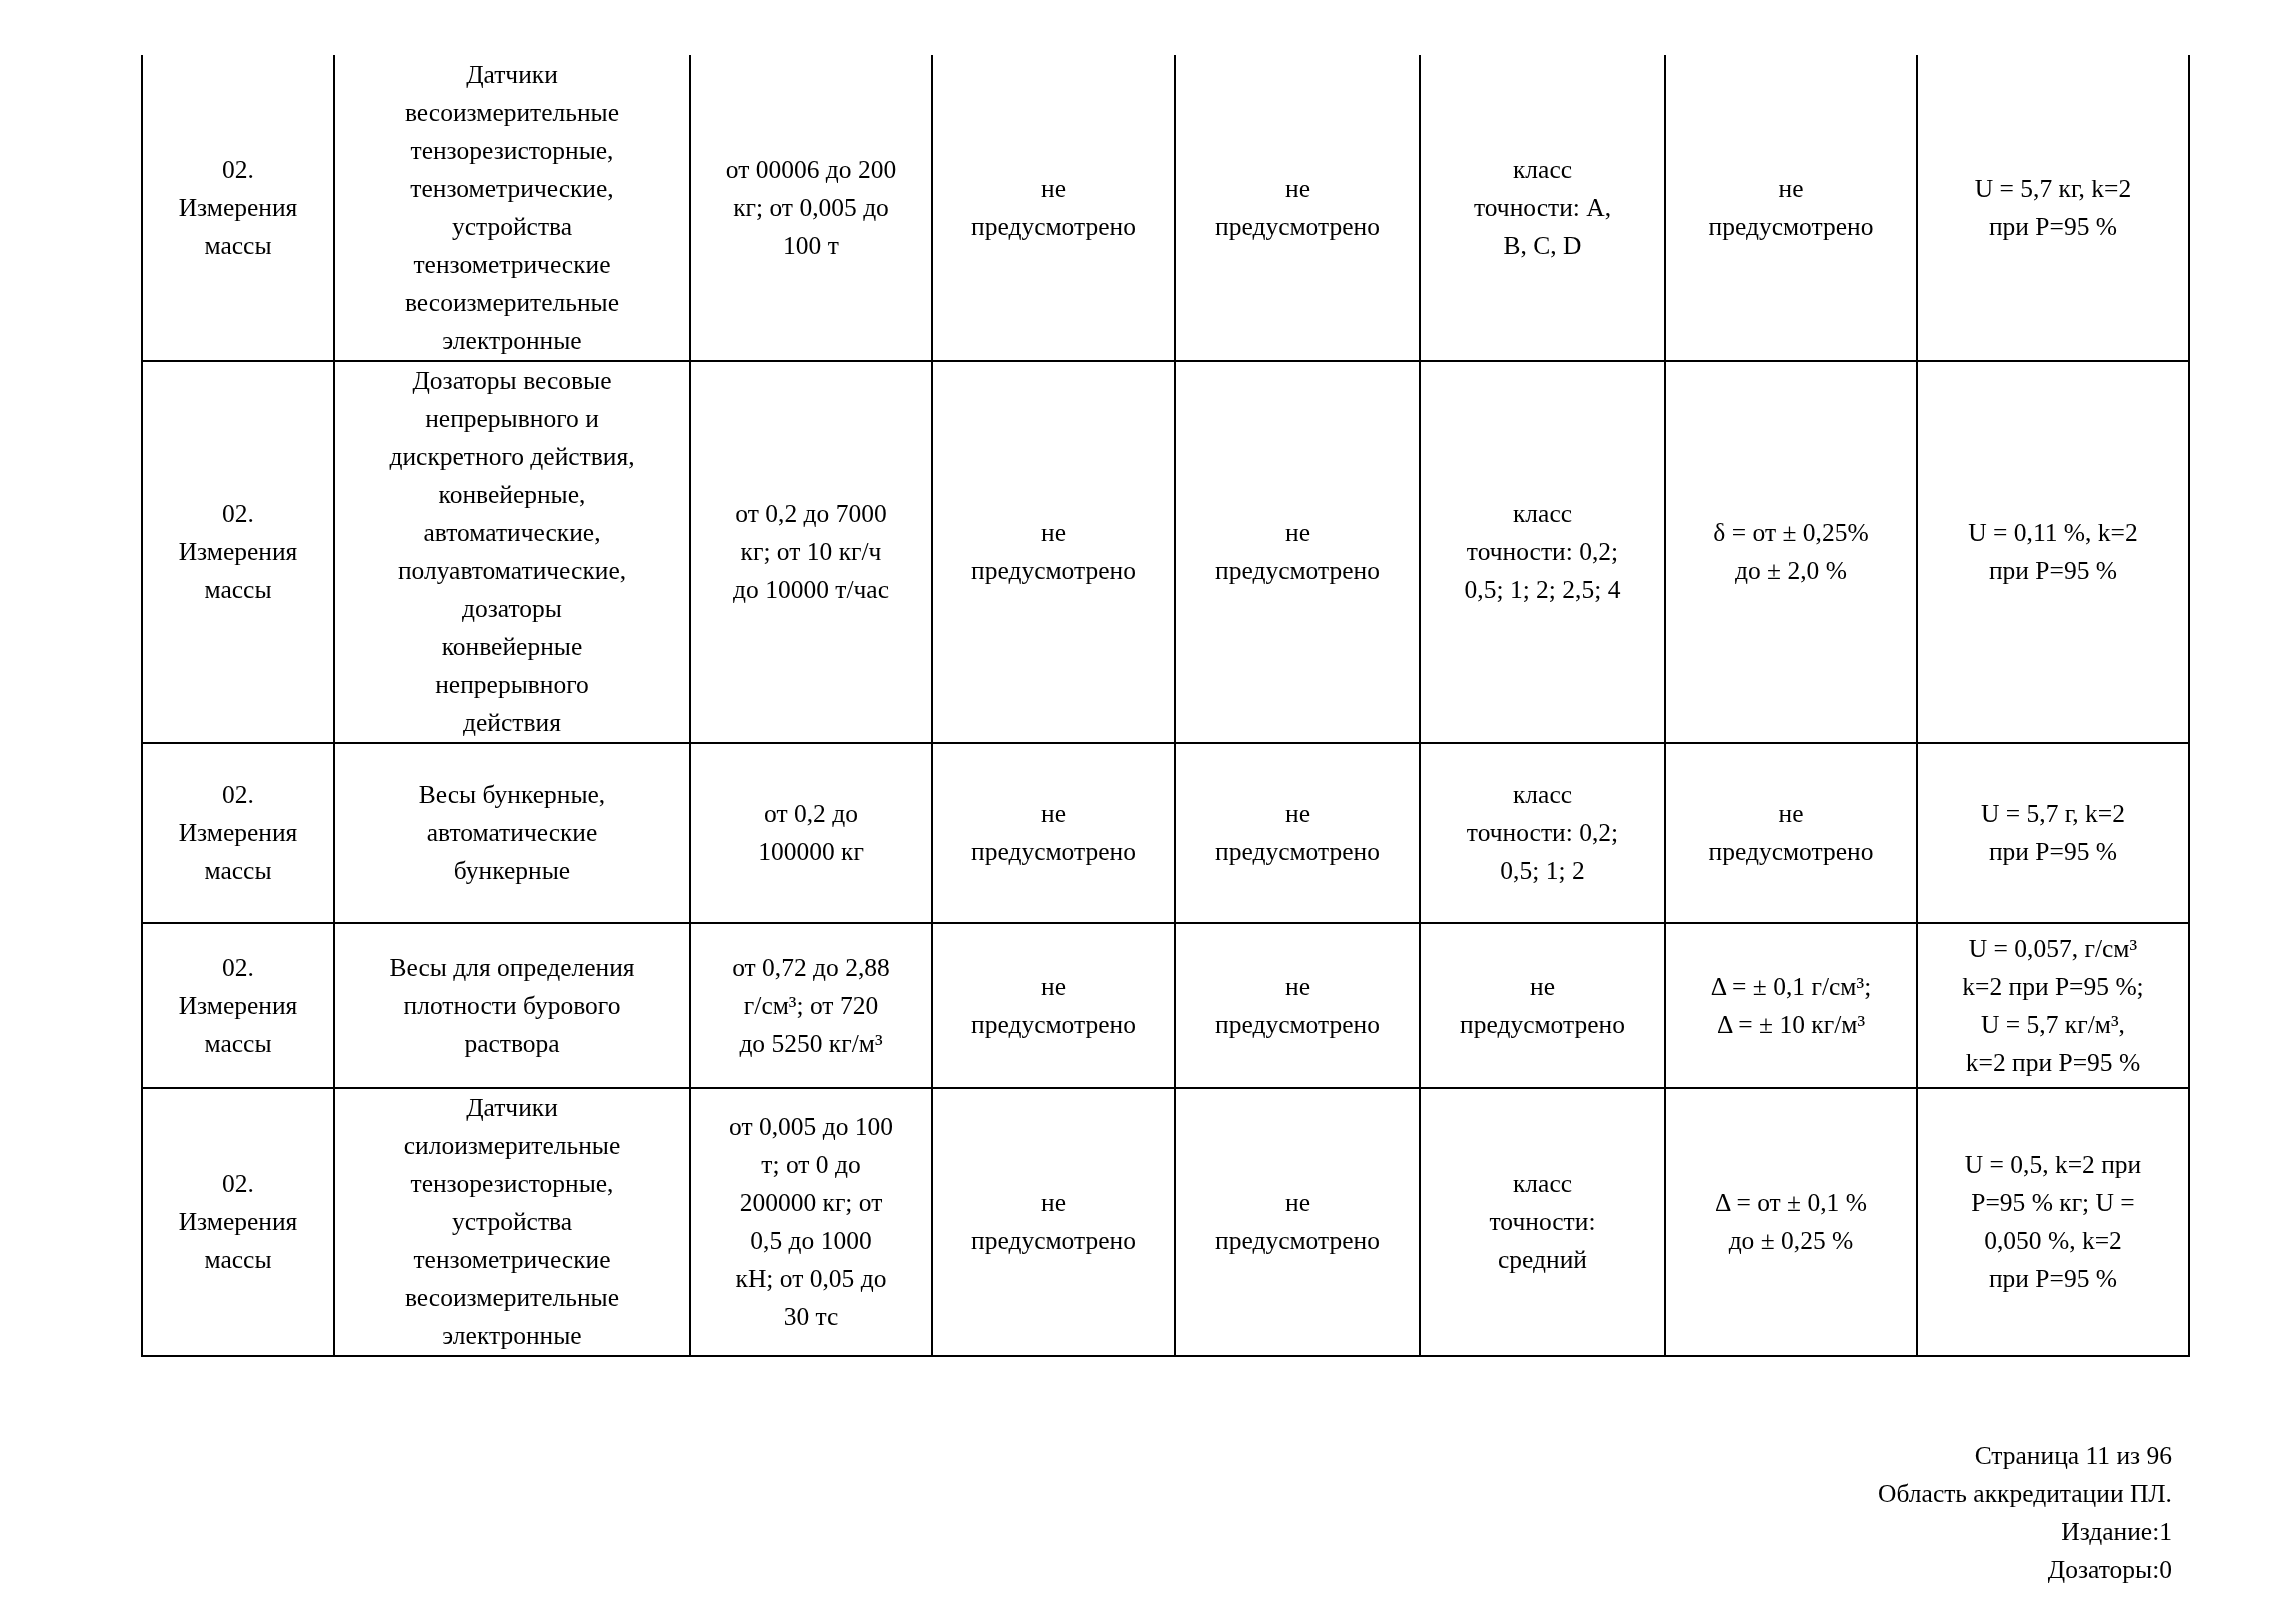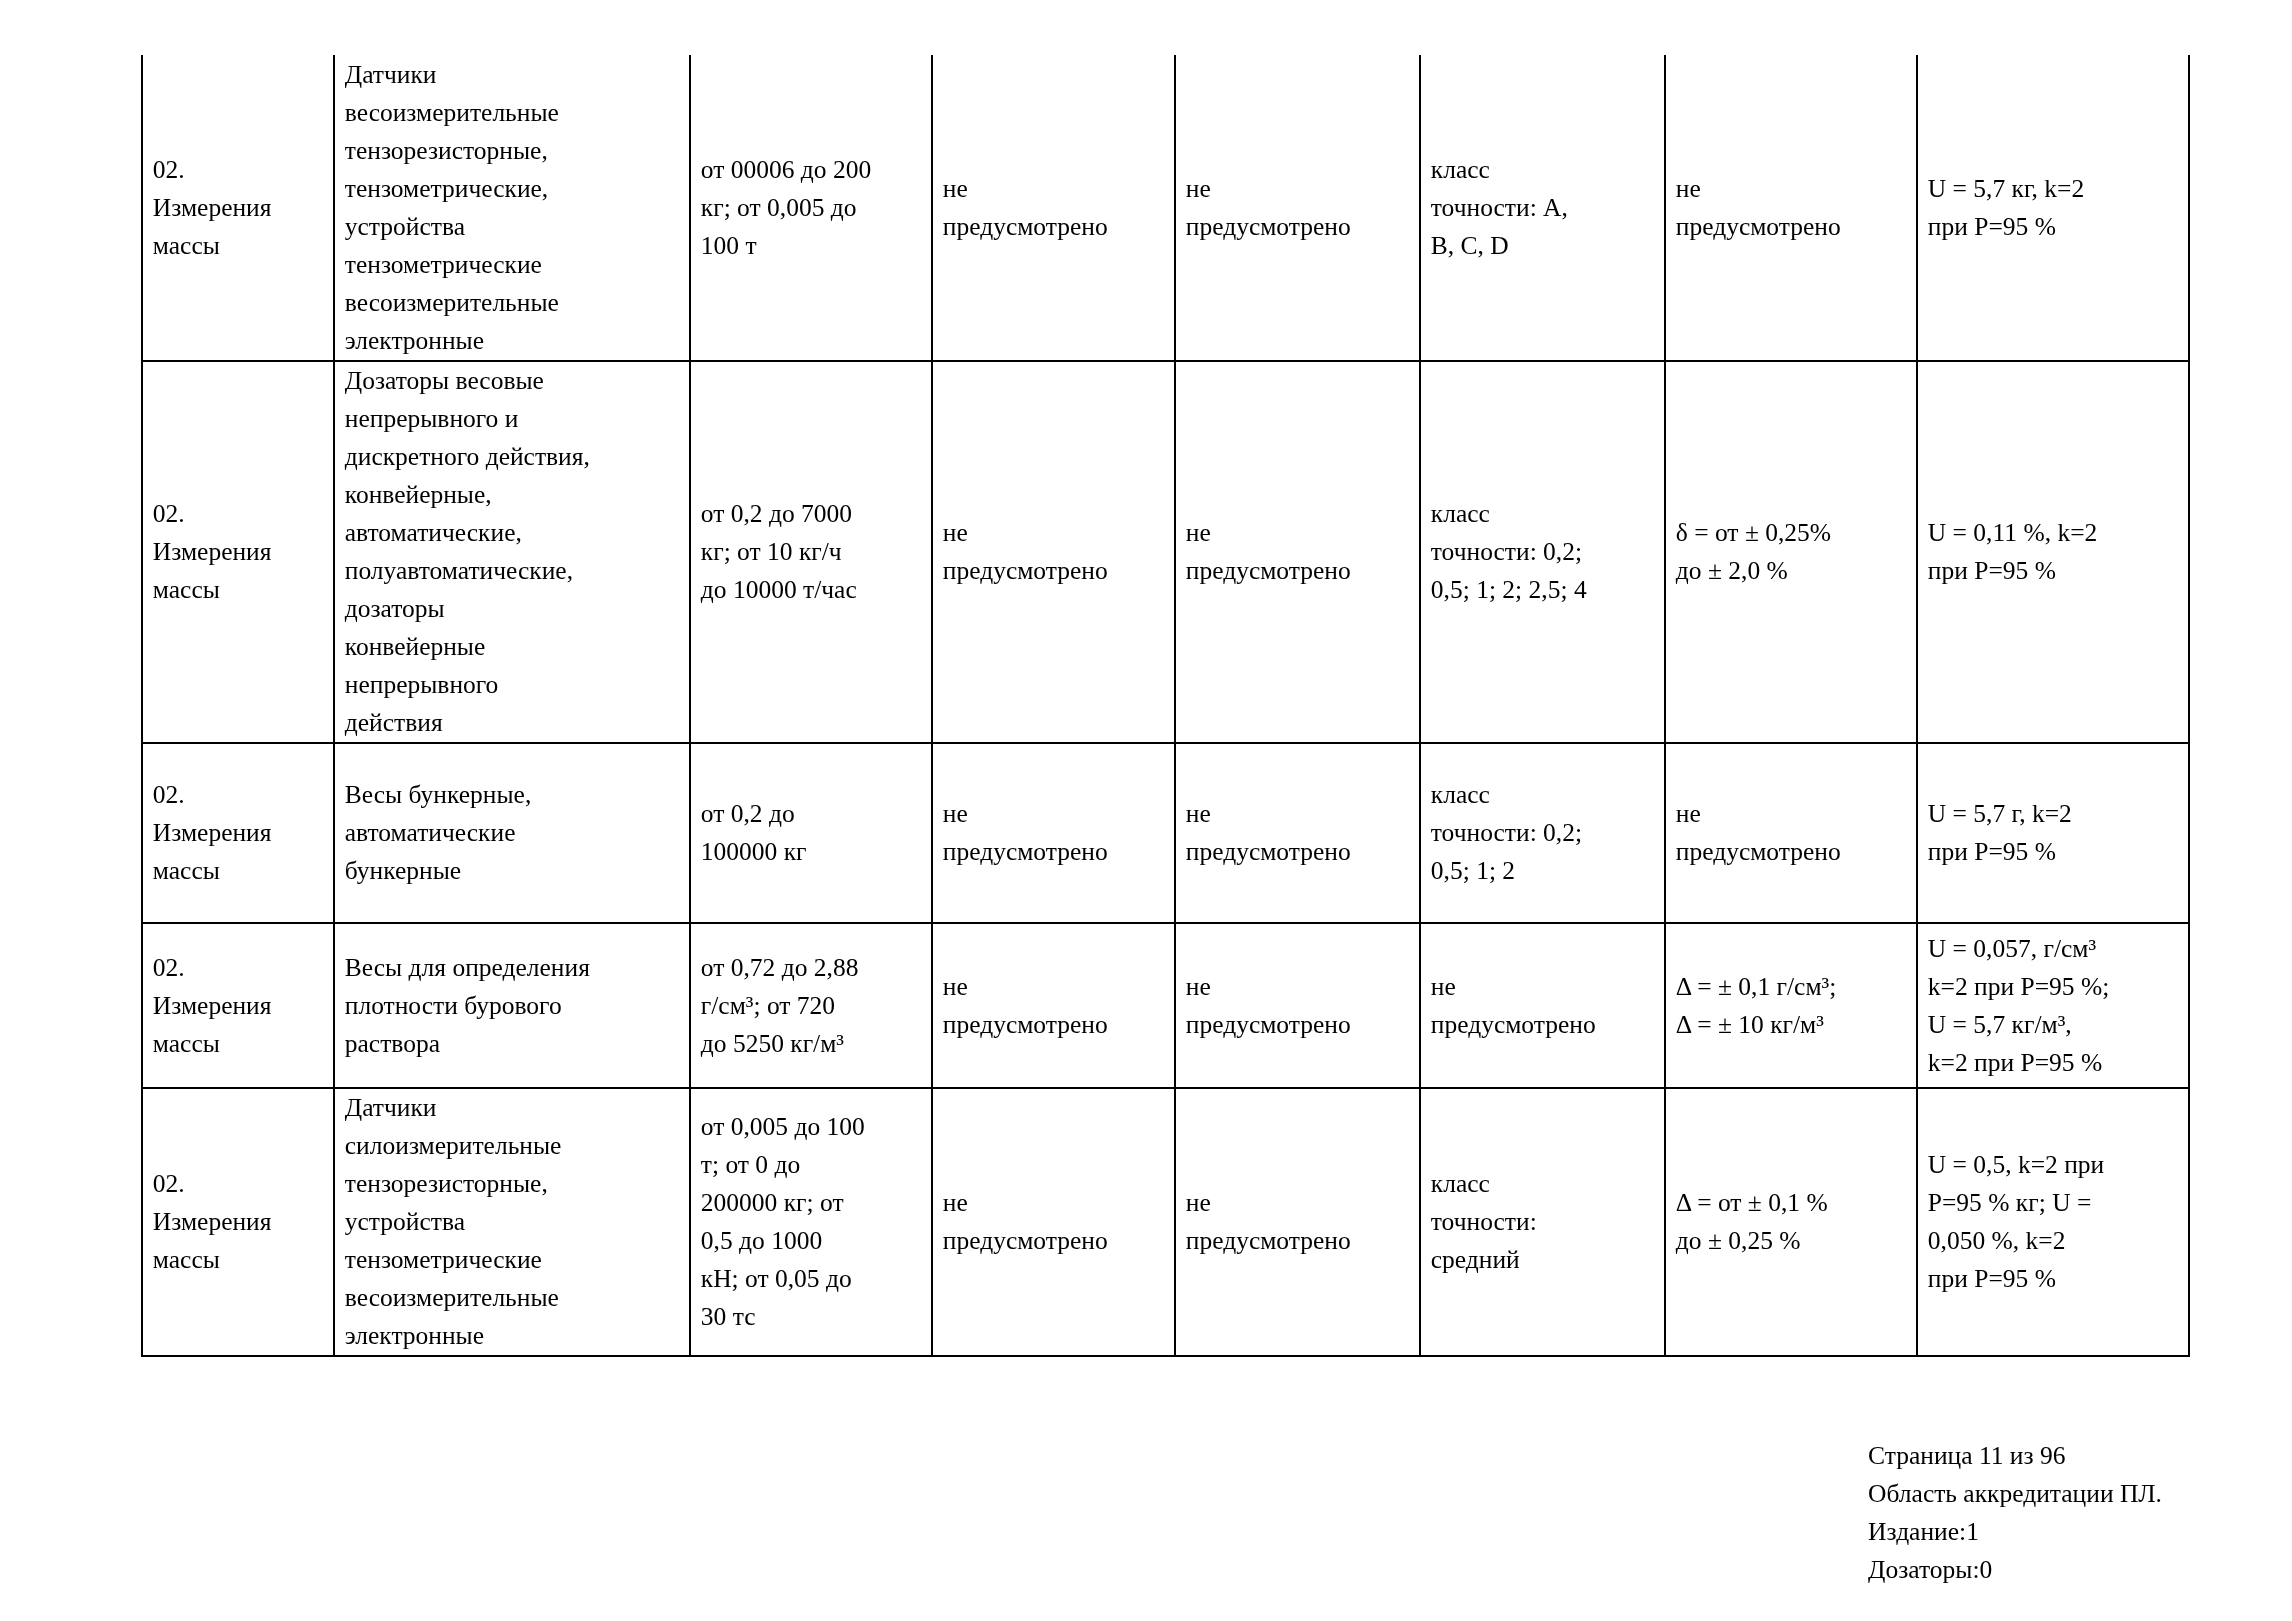--- a/index.html
+++ b/index.html
@@ -18,38 +18,38 @@
     top:55px;
     width:2047px;
     border-collapse:collapse;
     table-layout:fixed;
   }
   table.scope td {
     border:2px solid #000000;
     border-top-width:2.9px;
     border-bottom-width:2.9px;
     vertical-align:middle;
-    text-align:left;
+    text-align:center;
     padding:0 9.8px;
     font-size:25.5px;
     line-height:38px;
     white-space:pre-line;
     overflow:hidden;
   }
   table.scope tr:first-child td { border-top:none; }
   .r0 { height:306px; }
   .r1 { height:380px; }
   .r2 { height:180px; }
   .r3 { height:165px; }
   .r4 { height:267px; }
   .footer {
     position:absolute;
     top:1437px;
-    right:131px;
-    text-align:left;
+    right:121px;
+    text-align:right;
     font-size:25.5px;
     line-height:38px;
   }
 </style>
 </head>
 <body>
 
 <div class="page">
 
   <table class="scope">

